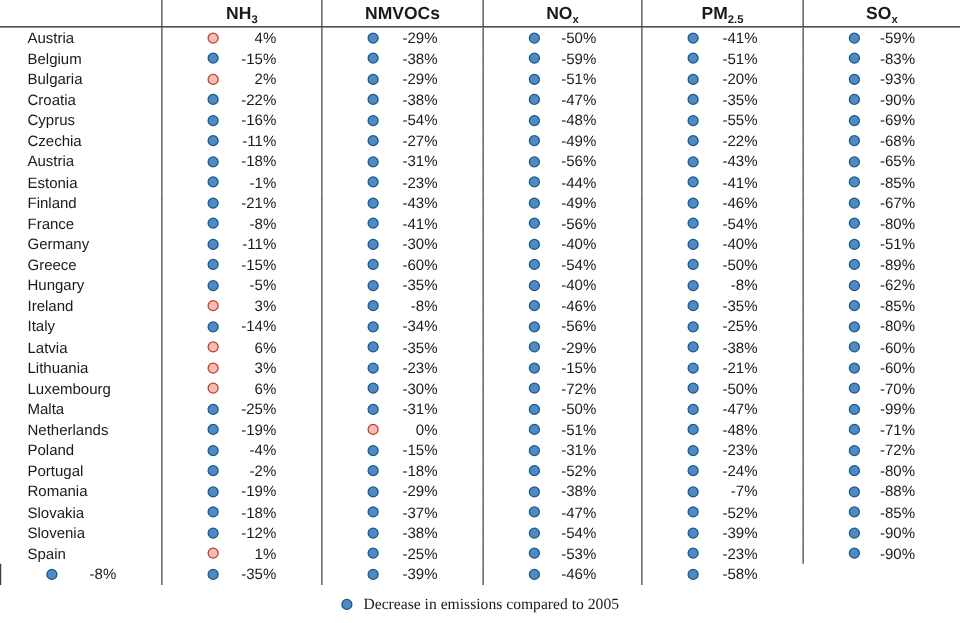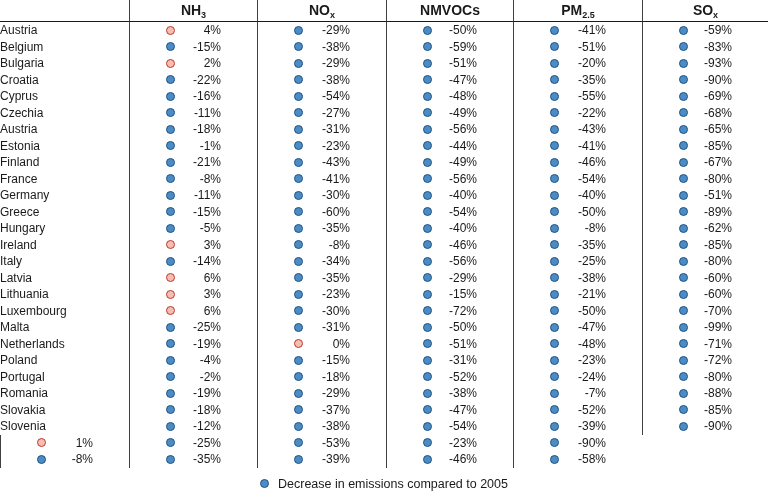--- a/index.html
+++ b/index.html
@@ -33,20 +33,21 @@
     line-height: 0;
   }
   .tbody {}
   .row {
     display: grid;
     grid-template-columns: 129px 128px 129px 127px 129px 126px;
     height: 16.5px;
     align-items: stretch;
   }
   .country {
+    padding-left: 22px;
     font-size: 12px;
     display: flex;
     align-items: center;
     text-align: center;
   }
   .cell {
     border-left: 1px solid var(--grid-line, #404040);
     display: flex;
     align-items: center;
     box-sizing: border-box;
@@ -72,39 +73,40 @@
     padding-right: 36px;
     font-size: 12px;
   }
   .legend {
     margin-top: 5px;
     height: 22px;
     display: flex;
     align-items: center;
     justify-content: center;
     gap: 22px;
+    font-family: Liberation Serif, serif;
   }
   .legend-item {
     display: flex;
     align-items: center;
     gap: 9px;
     font-size: 12.5px;
   }
   .legend-item .dot { margin-left: 0; }
 </style>
 </head>
 <body>
 
 <div class="table">
   <div class="thead">
     <div class="th country-h"></div>
 
   <div class="th"><span>NH</span><sub>3</sub></div>
+      <div class="th"><span>NMVOCs</span><sub></sub></div>
       <div class="th"><span>NO</span><sub>x</sub></div>
-      <div class="th"><span>NMVOCs</span><sub></sub></div>
       <div class="th"><span>PM</span><sub>2.5</sub></div>
       <div class="th"><span>SO</span><sub>x</sub></div>
     </div>
   <div class="tbody">
 
   <div class="row">
         <div class="country">Austria</div>
         <div class="cell">
           <span class="dot increase"></span>
           <span class="value">4%</span>
@@ -672,20 +674,21 @@
         <div class="cell">
           <span class="dot decrease"></span>
           <span class="value">-39%</span>
         </div>
         <div class="cell">
           <span class="dot decrease"></span>
           <span class="value">-90%</span>
         </div>
       </div>
       <div class="row">
+        <div class="country">Spain</div>
         <div class="cell">
           <span class="dot increase"></span>
           <span class="value">1%</span>
         </div>
         <div class="cell">
           <span class="dot decrease"></span>
           <span class="value">-25%</span>
         </div>
         <div class="cell">
           <span class="dot decrease"></span>

